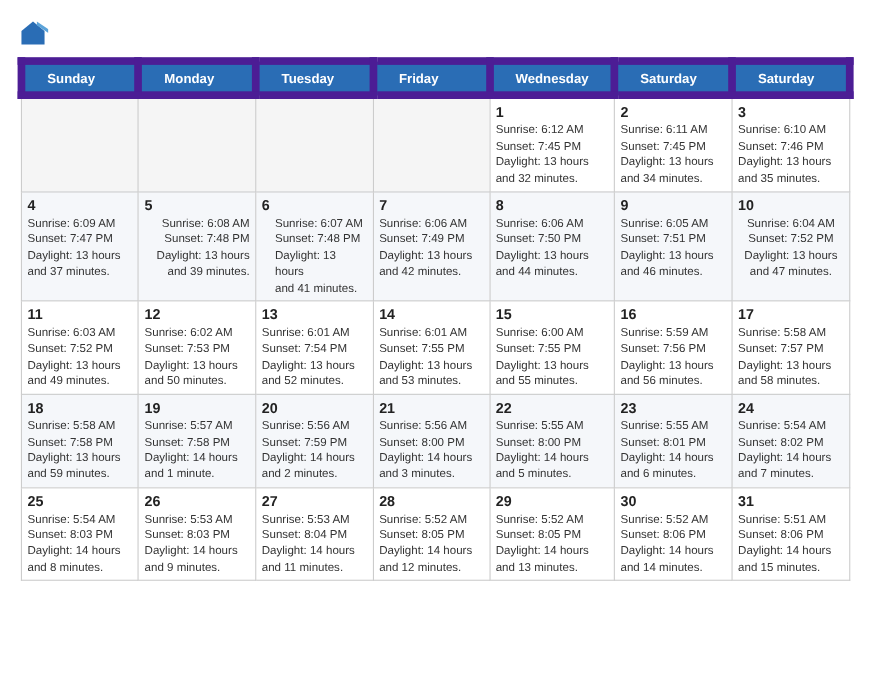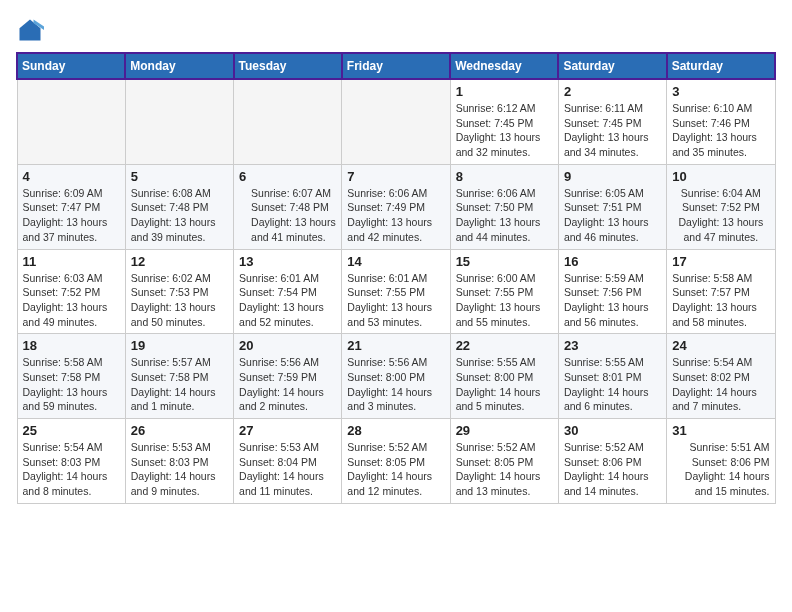--- a/index.html
+++ b/index.html
@@ -53,25 +53,25 @@
       color: #444;
     }
     table {
       width: 100%;
       border-collapse: collapse;
       font-size: 11px;
     }
     th {
       background-color: #2a6db5;
       color: #fff;
-      padding: 5px 4px;
+      padding: 5px 20px;
       text-align: left;
       font-size: 12px;
       font-weight: bold;
-      border: 2px solid #4c1d95;
+      border: 7px solid #4c1d95;
     }
     td {
       border: 1px solid #ccc;
       vertical-align: top;
       padding: 4px 5px;
       height: 80px;
       width: 14.28%;
       background: #fff;
     }
     td.empty {
@@ -162,21 +162,21 @@
       <tr>
         <td class="shaded">
           <span class="day-num">4</span>
           <div class="day-info" style="white-space: pre-line;">Sunrise: 6:09 AM
 Sunset: 7:47 PM
 Daylight: 13 hours
 and 37 minutes.</div>
         </td>
         <td class="shaded">
           <span class="day-num">5</span>
-          <div class="day-info" style="white-space: pre-line;">Sunrise: 6:08 AM
+          <div class="day-info" style="white-space: pre-line; text-align: right;">Sunrise: 6:08 AM
 Sunset: 7:48 PM
 Daylight: 13 hours
 and 39 minutes.</div>
         </td>
         <td class="shaded">
           <span class="day-num">6</span>
           <div class="day-info" style="white-space: pre-line; margin-left: 12px;">Sunrise: 6:07 AM
 Sunset: 7:48 PM
 Daylight: 13 hours
 and 41 minutes.</div>
@@ -350,20 +350,20 @@
         </td>
         <td>
           <span class="day-num">30</span>
           <div class="day-info" style="white-space: pre-line;">Sunrise: 5:52 AM
 Sunset: 8:06 PM
 Daylight: 14 hours
 and 14 minutes.</div>
         </td>
         <td>
           <span class="day-num">31</span>
-          <div class="day-info" style="white-space: pre-line; text-align: right;">Sunrise: 5:51 AM
+          <div class="day-info" style="white-space: pre-line;">Sunrise: 5:51 AM
 Sunset: 8:06 PM
 Daylight: 14 hours
 and 15 minutes.</div>
         </td>
       </tr>
     </tbody>
 </table>
 
 </body></html>

